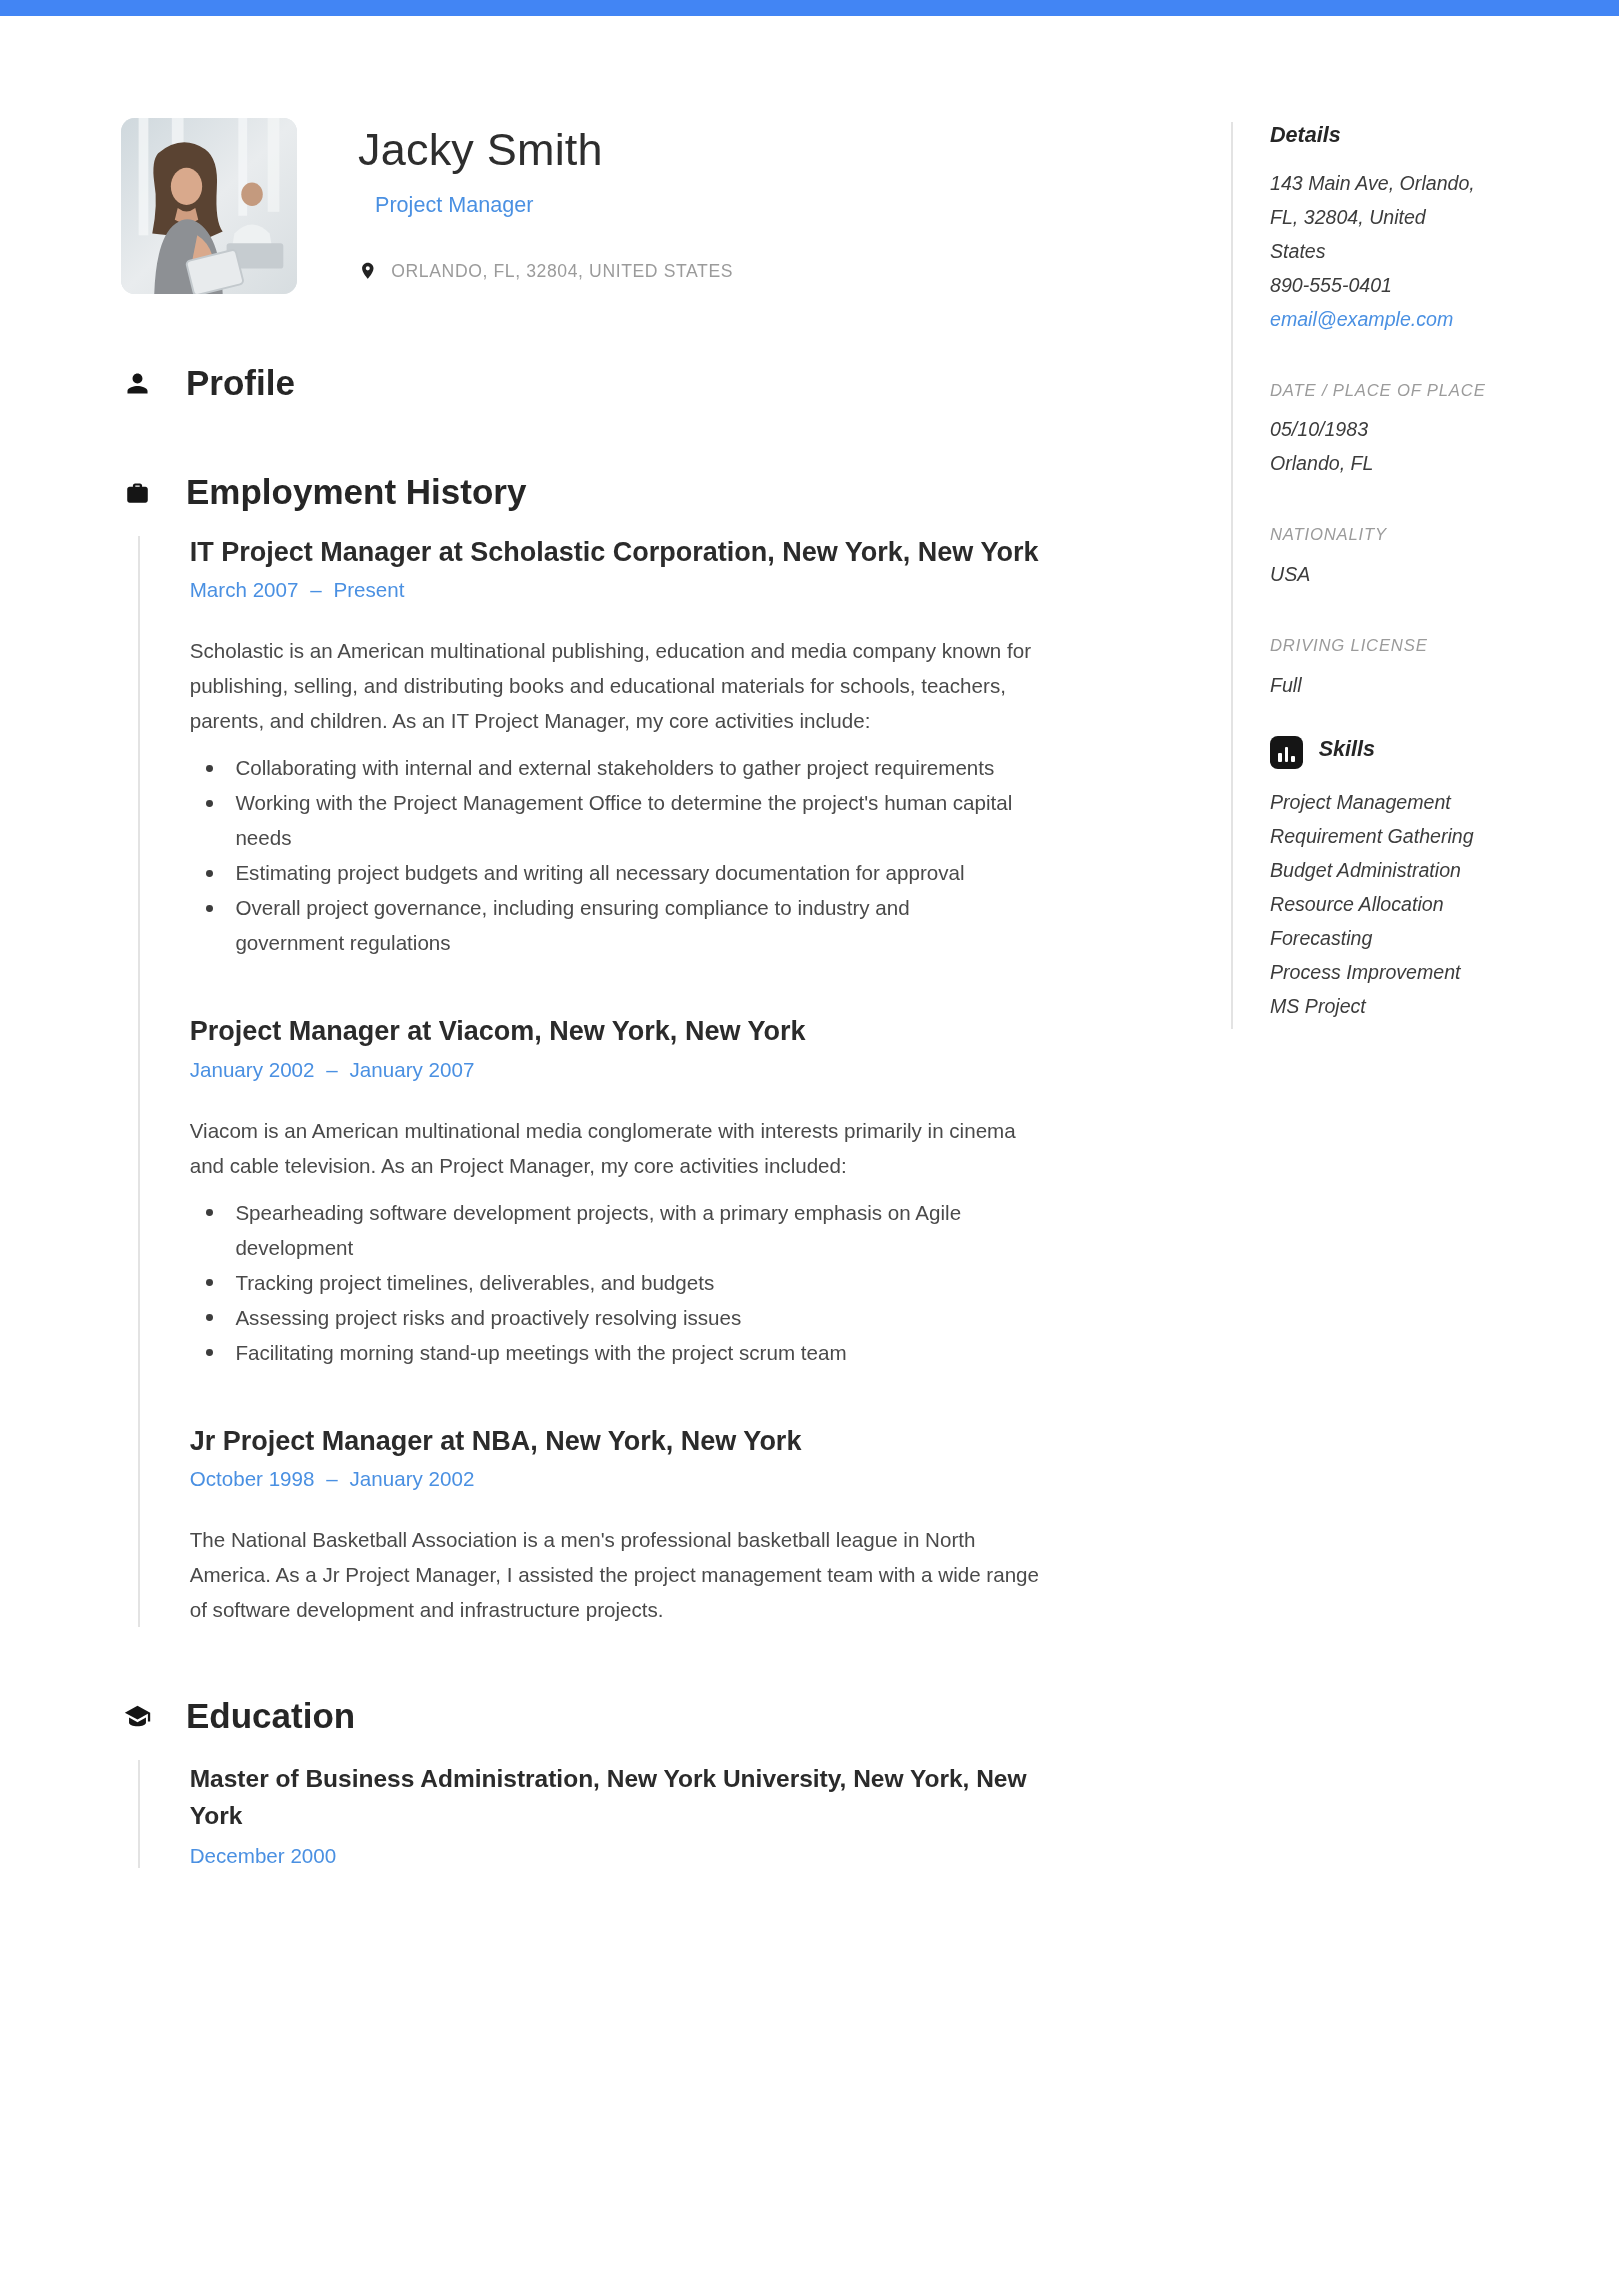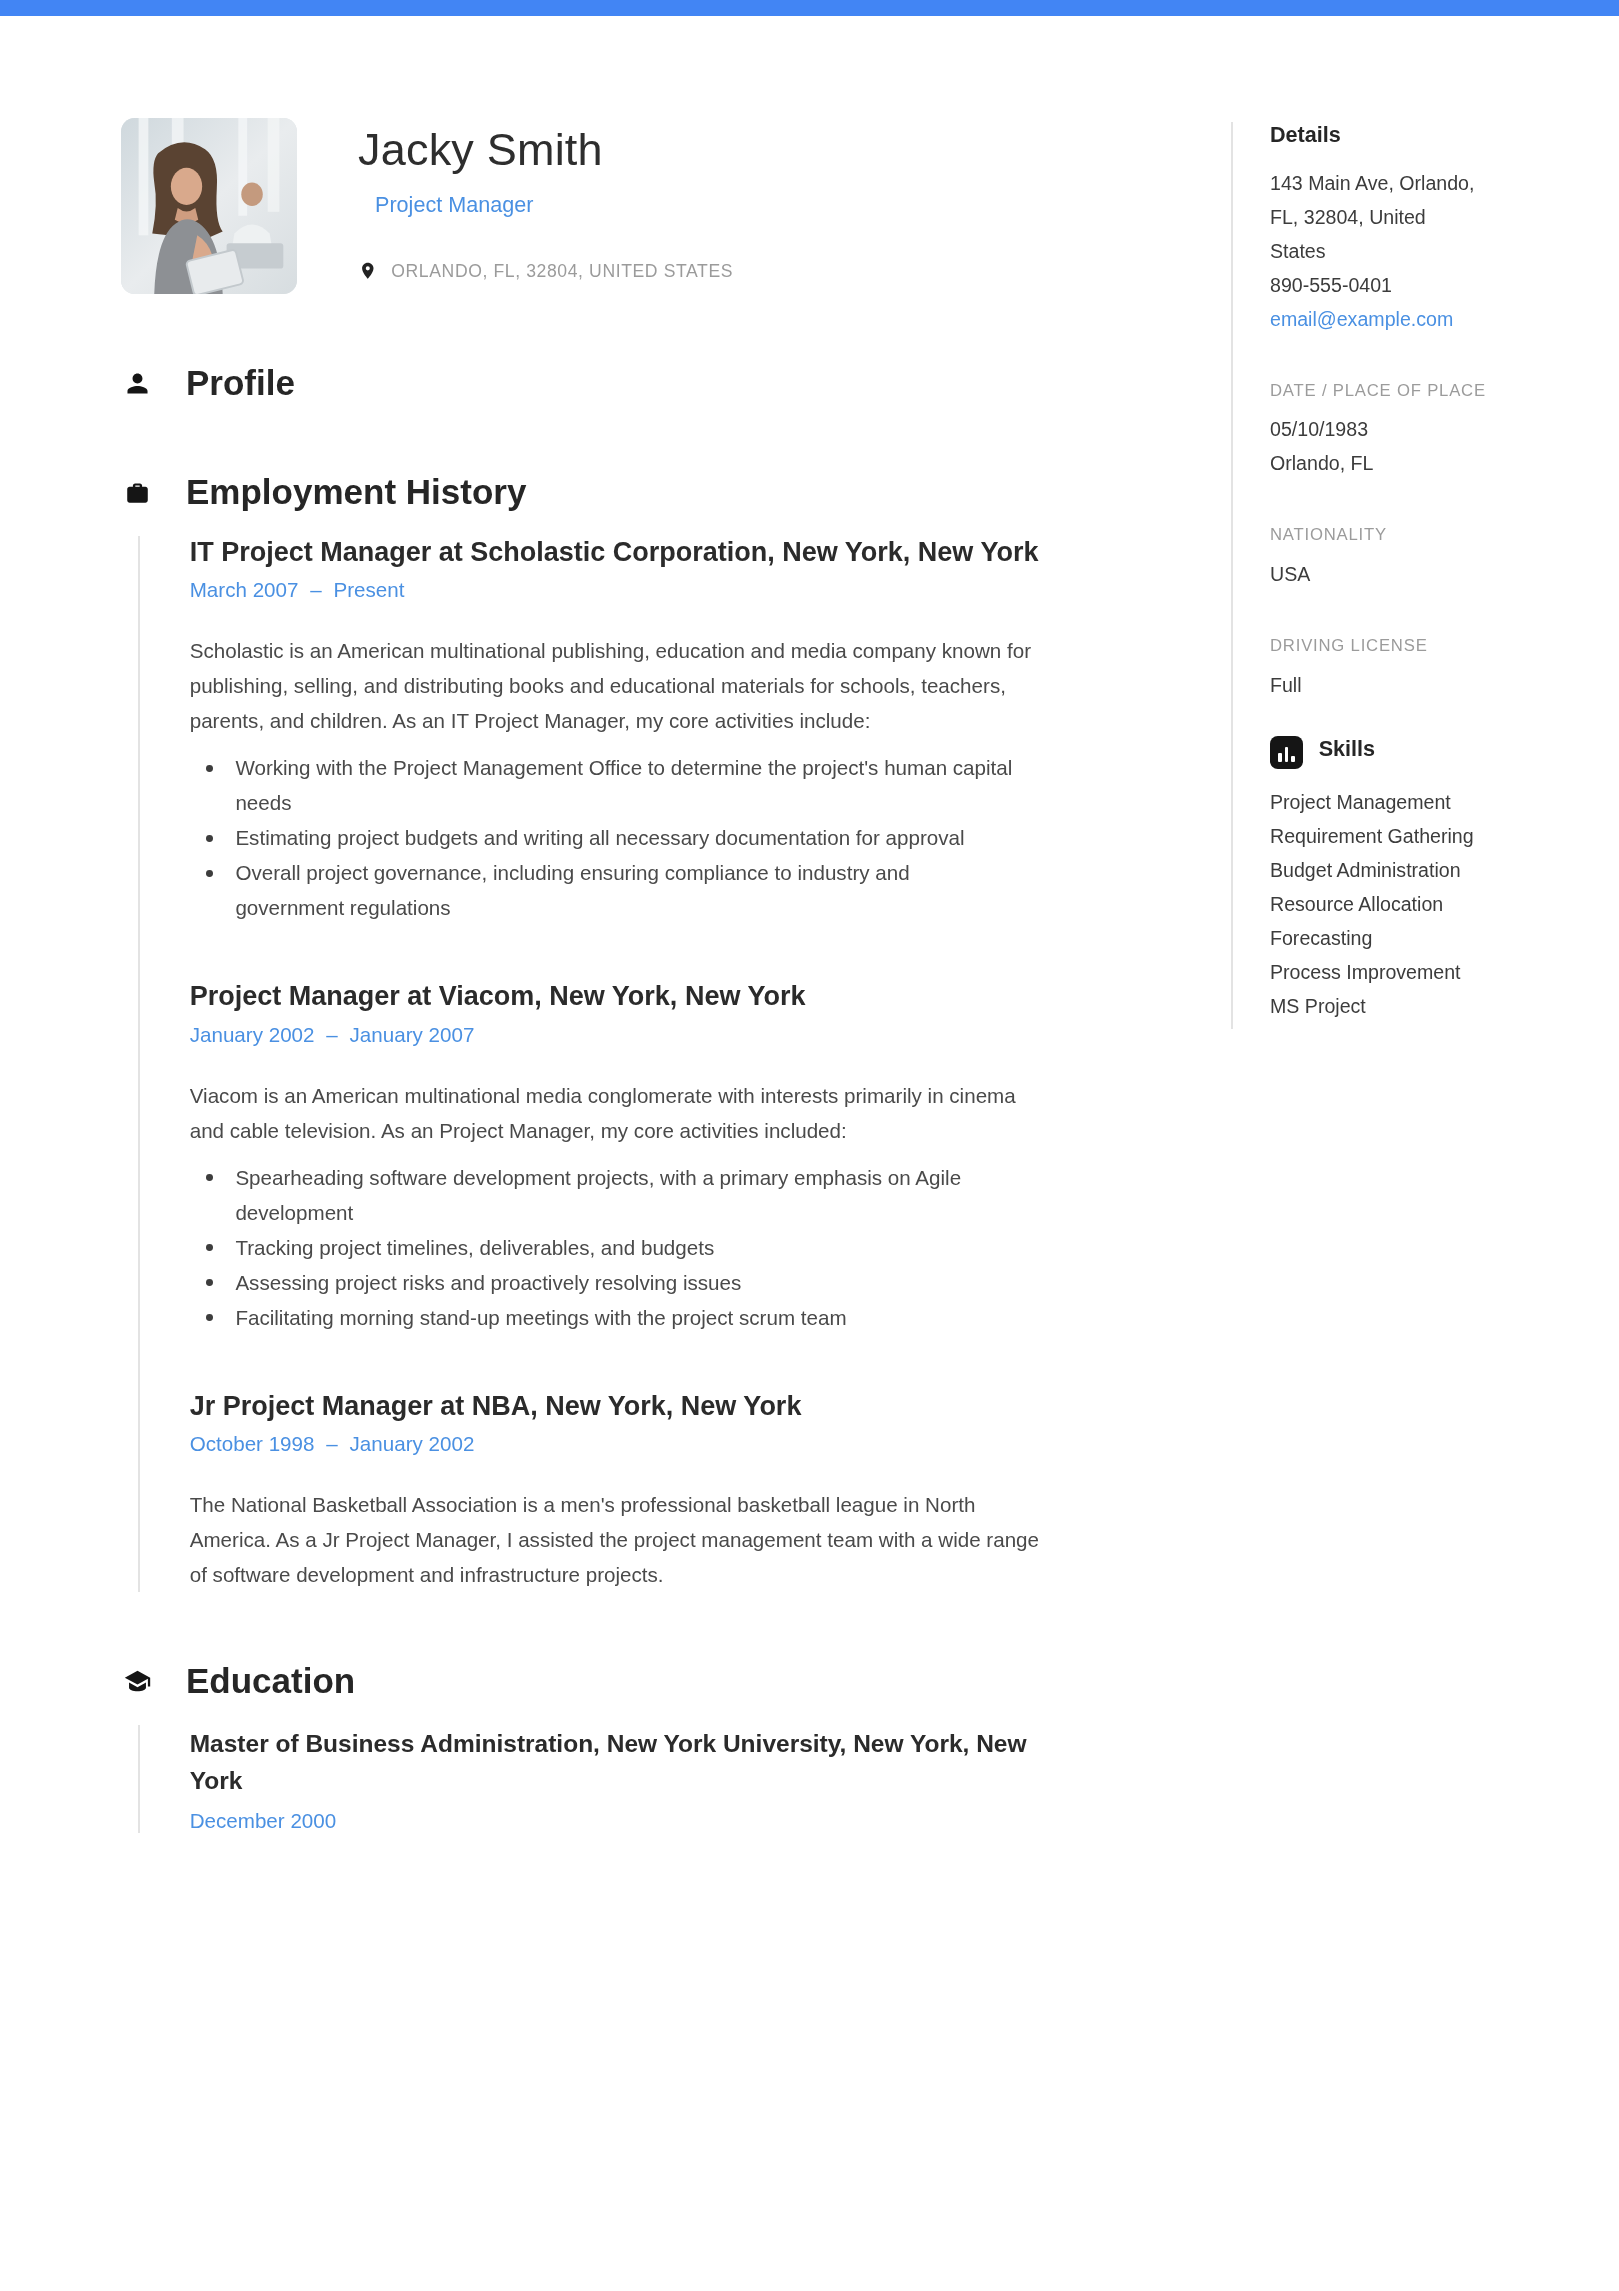--- a/index.html
+++ b/index.html
@@ -37,21 +37,21 @@
   .job-desc { margin-top:31px; }
   .bullets { list-style:none; margin-top:11.8px; margin-left:14.7px; }
   .bullets li { position:relative; padding-left:31px; font-size:20.6px; line-height:35px; color:#4a4a4a; max-width:815px; }
   .bullets li::before { content:""; position:absolute; left:2px; top:14.7px; width:6.9px; height:6.9px; border-radius:50%; background:#3d3d3d; }
 
   .edu-body { width:931px; }
   .edu-title { font-size:24.5px; font-weight:700; color:#2b2b2b; line-height:37px; max-width:921px; }
   .edu-date { font-size:20.6px; color:var(--accent,#4a90e2); margin-top:9.8px; }
 
   
-  .sidebar { position:absolute; left:1231px; top:122px; width:372px; border-left:2px solid #e3e3e3; padding-left:37px; padding-bottom:5.9px; }
+  .sidebar { position:absolute; left:1231px; top:122px; width:372px; border-left:2px solid #e3e3e3; padding-left:37px; padding-bottom:5.9px;font-style:italic; }
   .sb-heading { font-size:21.6px; font-weight:700; color:#262626; }
   .sb-line { font-size:19.6px; line-height:34px; color:#3c3c3c; }
   #address { margin-top:17.6px; }
   .sb-link { color:var(--accent,#4a90e2); text-decoration:none; font-size:19.6px; line-height:34px; display:inline-block; }
   .sb-label { font-size:16.7px; color:#9b9b9b; letter-spacing:0.8px; margin-top:45px; margin-bottom:11.8px; }
   .skills-head { display:flex; margin-top:34px; margin-bottom:15.7px; }
   .skills-icon { width:33px; height:33px; border-radius:7.8px; background:#151515; display:flex; align-items:flex-end; justify-content:center; gap:2.9px; padding-bottom:6.9px; margin-right:15.7px; }
   .skills-icon i { display:block; width:3.9px; background:#fff; border-radius:1px; }
   .skills-icon i:nth-child(1){ height:8.8px; }
   .skills-icon i:nth-child(2){ height:14.7px; }
@@ -124,20 +124,21 @@
             </svg>
         </span>
         <span class="sec-title">Employment History</span>
       </div>
       <div class="section-body" id="jobs">
   <div class="job">
     <div class="job-title">IT Project Manager at Scholastic Corporation, New York, New York</div>
     <div class="job-dates"><span>March 2007</span><span class="dash">–</span><span>Present</span></div>
     <p class="para job-desc">Scholastic is an American multinational publishing, education and media company known for publishing, selling, and distributing books and educational materials for schools, teachers, parents, and children. As an IT Project Manager, my core activities include:</p>
     <ul class="bullets">
+              <li>Collaborating with internal and external stakeholders to gather project requirements</li>
               <li>Working with the Project Management Office to determine the project's human capital needs</li>
               <li>Estimating project budgets and writing all necessary documentation for approval</li>
               <li>Overall project governance, including ensuring compliance to industry and government regulations</li>
             </ul>
   </div>
 
   <div class="job">
     <div class="job-title">Project Manager at Viacom, New York, New York</div>
     <div class="job-dates"><span>January 2002</span><span class="dash">–</span><span>January 2007</span></div>
     <p class="para job-desc">Viacom is an American multinational media conglomerate with interests primarily in cinema and cable television. As an Project Manager, my core activities included:</p>

